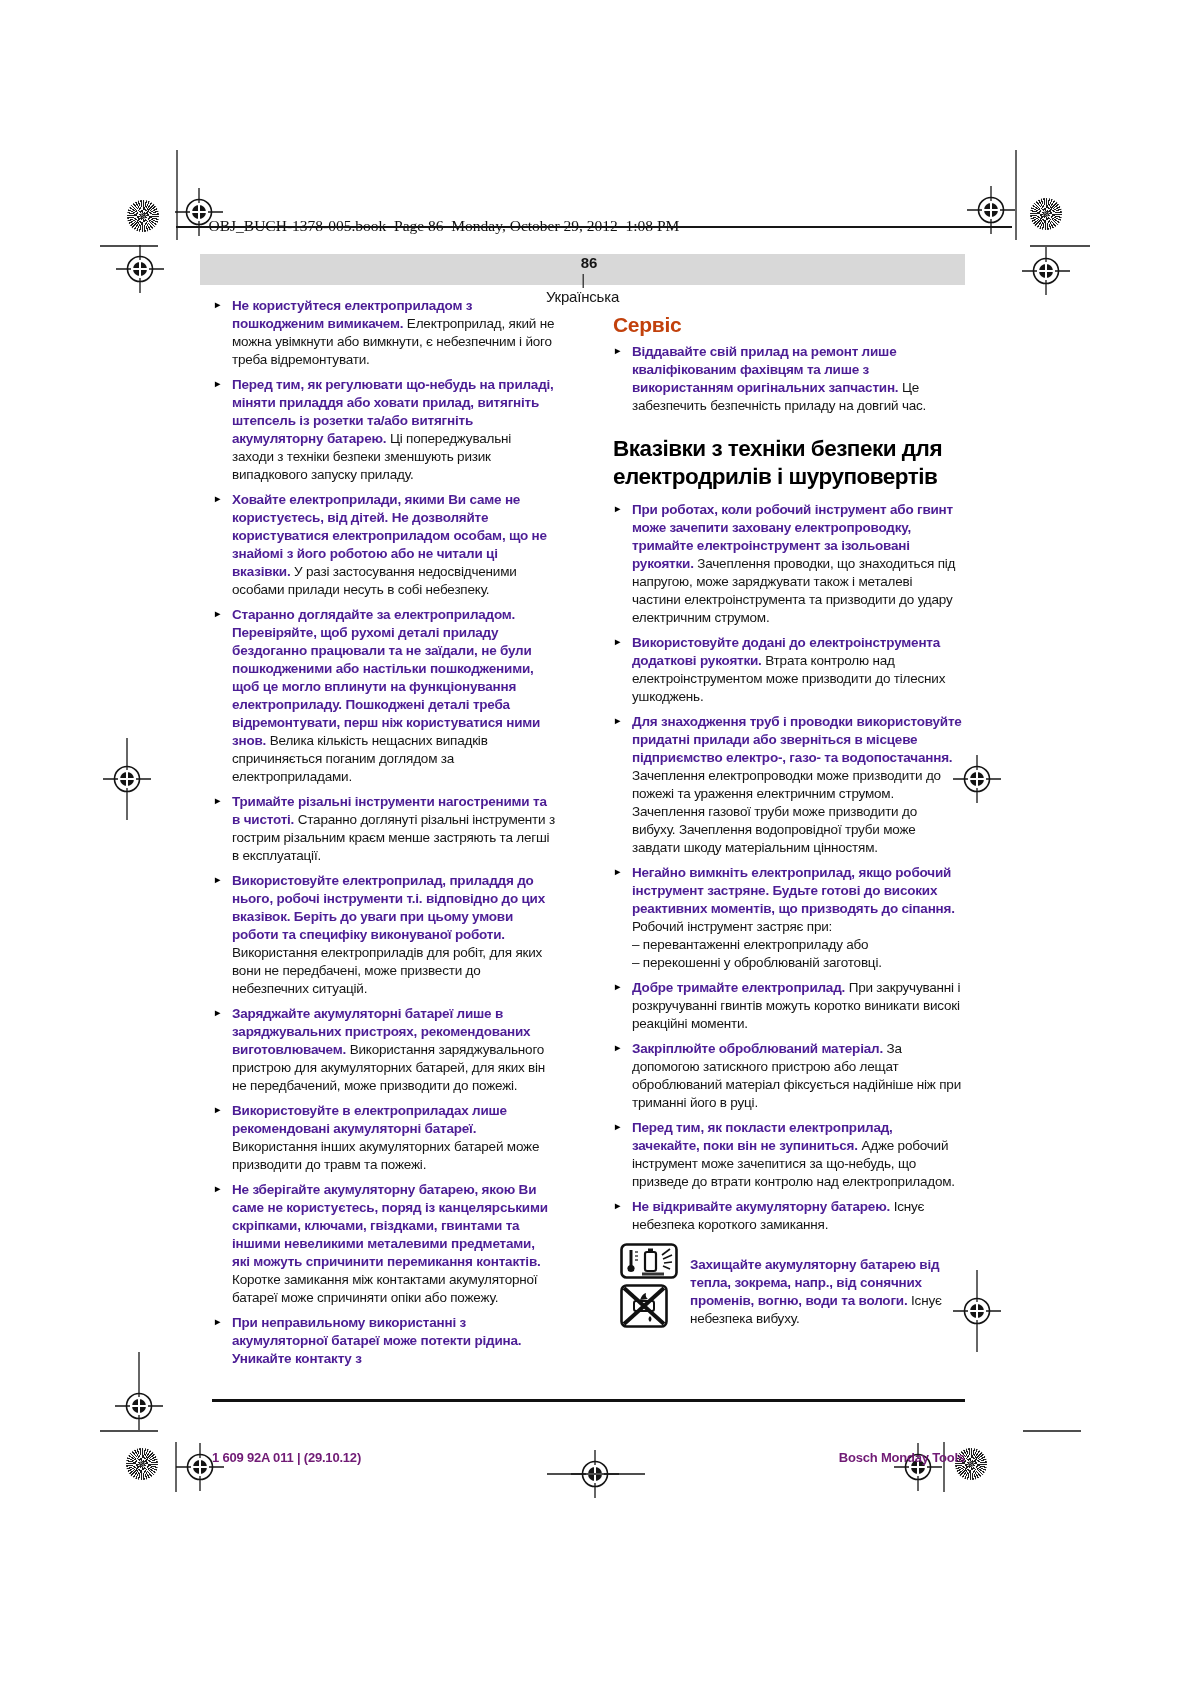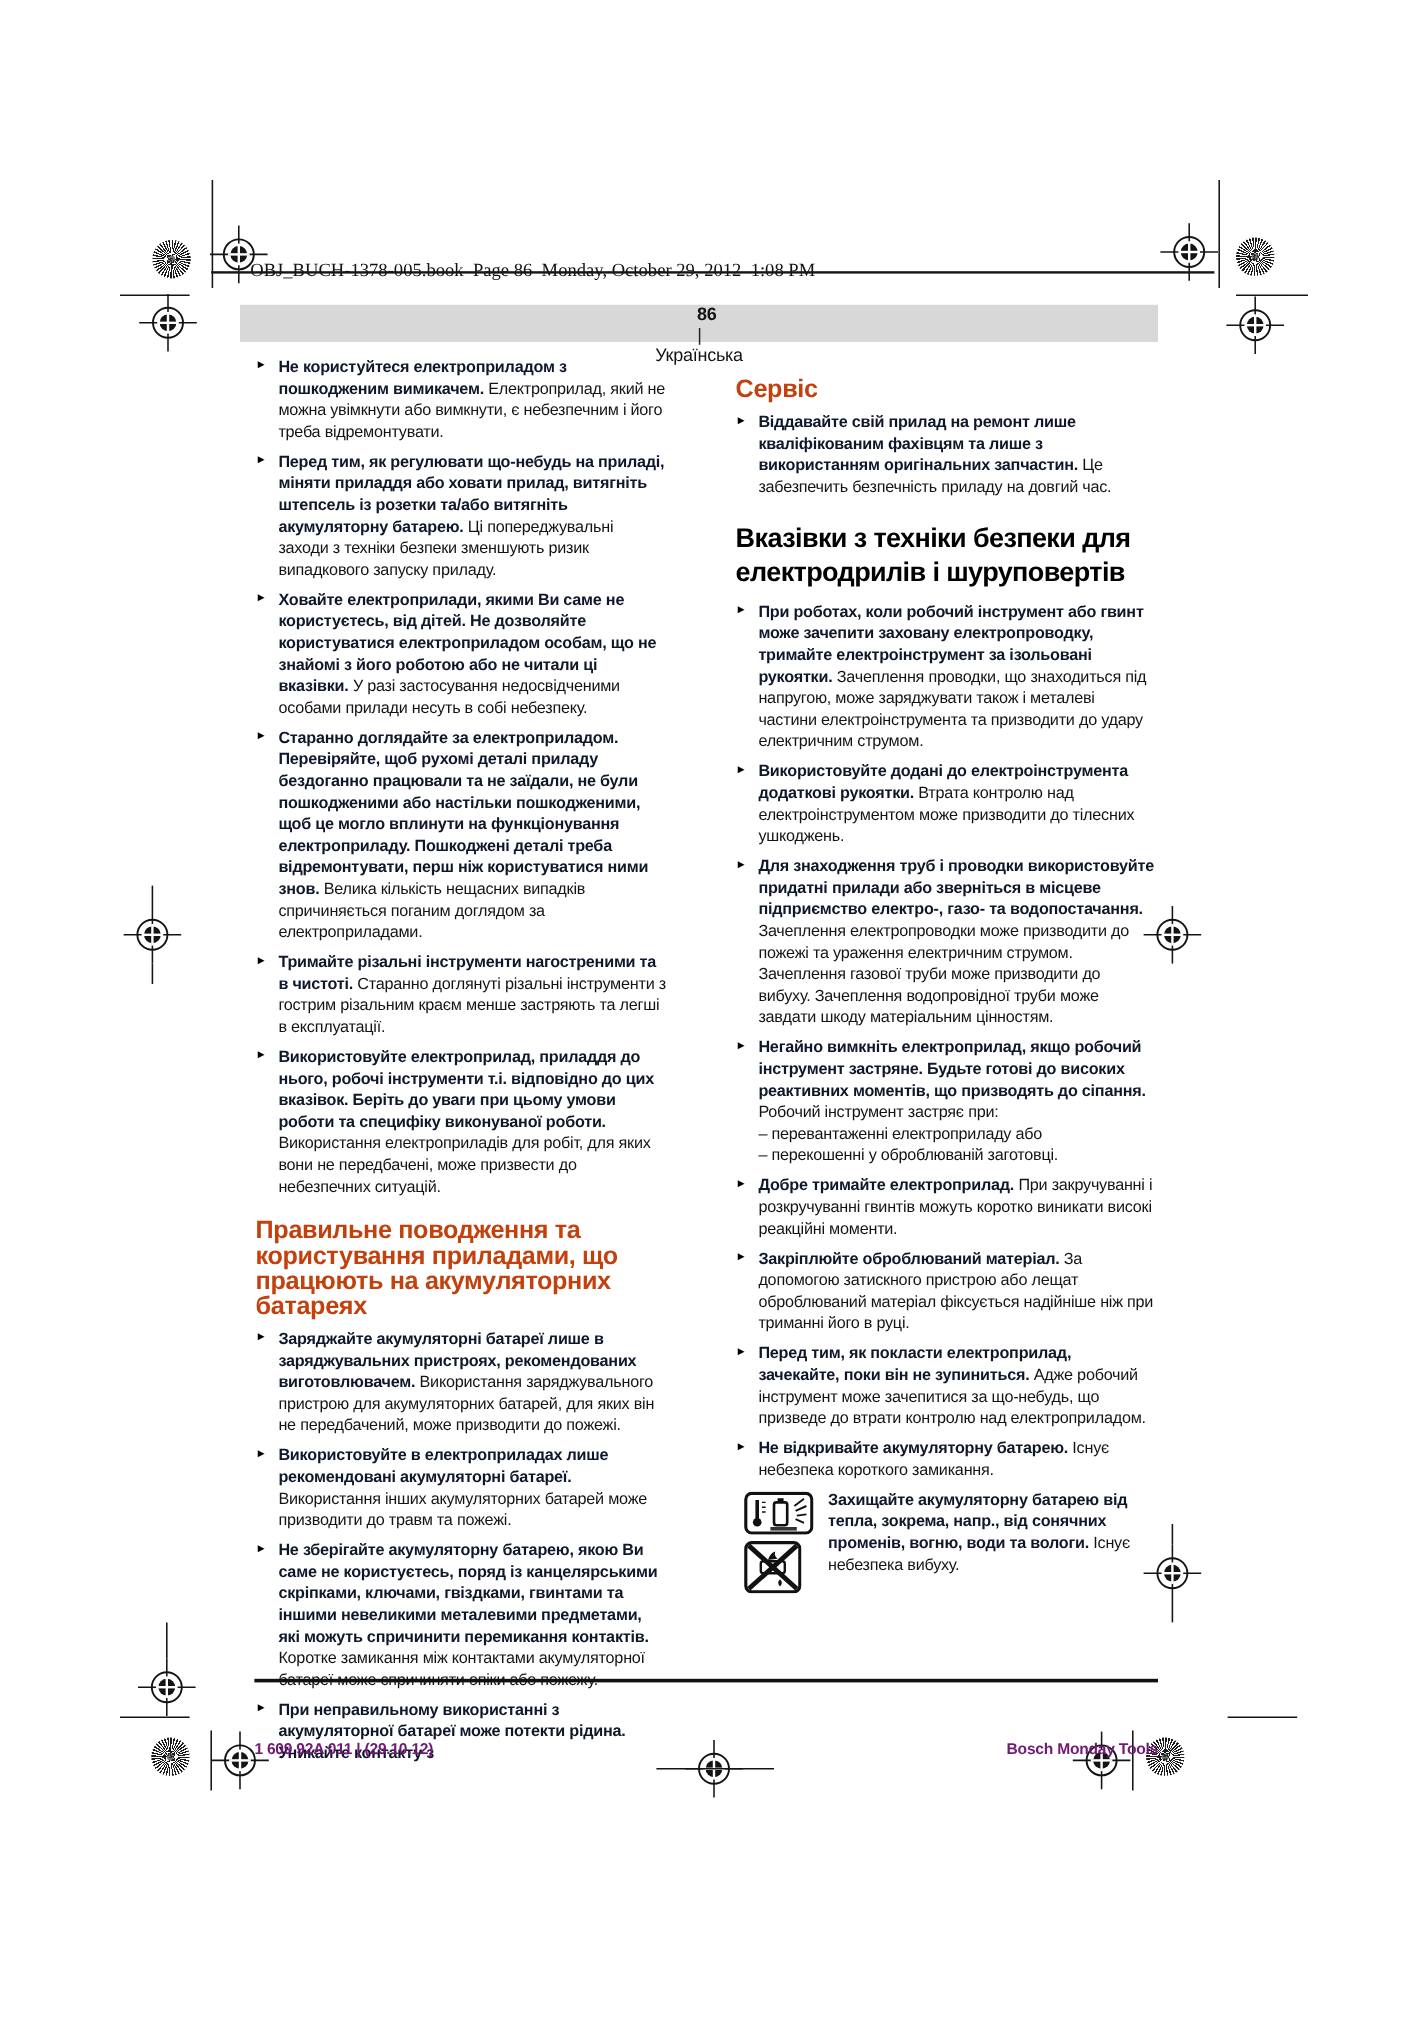--- a/index.html
+++ b/index.html
@@ -39,36 +39,36 @@
 
   
   .col{position:absolute;top:297px;font-size:13.5px;line-height:18px;letter-spacing:-0.2px;}
   .col-left{left:213px;width:342px;}
   .col-right{left:613px;width:350px;}
 
   .bullet{position:relative;padding-left:19px;margin:0 0 7px 0;}
   .bullet .marker{
     position:absolute;left:0;top:2.5px;font-size:9.5px;color:#000;line-height:1;
   }
-  .b{font-weight:bold;color:#0f172a;margin-top:48px;}
+  .b{font-weight:bold;color:#4c1d95;margin-top:48px;}
   .r{font-weight:normal;}
 
   h2.sec{
     font-size:21px;line-height:21px;letter-spacing:-0.3px;margin:17px 0 8px 0;
     font-weight:bold;color:#c2410c;
   }
   h1.main{
     font-size:22.5px;line-height:28px;letter-spacing:-0.5px;margin:20px 0 10px 0;
     font-weight:bold;color:#000;
   }
   .dash-list{margin:0;}
   .dash-list div{padding-left:11px;text-indent:-11px;}
 
   
-  .warn{display:flex;margin:2px 0 0 7px;}
+  .warn{display:flex;margin:2px 0 0 7px;align-items:flex-end;}
   .warn .icons{width:70px;flex:0 0 70px;display:flex;flex-direction:column;gap:5px;padding-top:2px;}
   .warn .wtext{flex:1;}
 
   
   .footer-rule{position:absolute;left:212px;top:1399px;width:753px;height:2.5px;background:#111;}
   .footer{
     position:absolute;left:212px;top:1450px;width:753px;
     display:flex;justify-content:space-between;
     font-size:13px;font-weight:bold;letter-spacing:-0.2px;color:#701a75;
   }
@@ -164,21 +164,20 @@
       <span class="marker">►</span>
       <span class="b">Тримайте різальні інструменти нагостреними та в чистоті.</span>
       <span class="r">Старанно доглянуті різальні інструменти з гострим різальним краєм менше застряють та легші в експлуатації.</span>
     </div>
     <div class="bullet">
       <span class="marker">►</span>
       <span class="b">Використовуйте електроприлад, приладдя до нього, робочі інструменти т.і. відповідно до цих вказівок. Беріть до уваги при цьому умови роботи та специфіку виконуваної роботи.</span>
       <span class="r">Використання електроприладів для робіт, для яких вони не передбачені, може призвести до небезпечних ситуацій.</span>
     </div>
 
-    <h2 class="sec">Правильне поводження та користування приладами, що працюють на акумуляторних батареях</h2>
 
     <div class="bullet">
       <span class="marker">►</span>
       <span class="b">Заряджайте акумуляторні батареї лише в заряджувальних пристроях, рекомендованих виготовлювачем.</span>
       <span class="r">Використання заряджувального пристрою для акумуляторних батарей, для яких він не передбачений, може призводити до пожежі.</span>
     </div>
     <div class="bullet">
       <span class="marker">►</span>
       <span class="b">Використовуйте в електроприладах лише рекомендовані акумуляторні батареї.</span>
       <span class="r">Використання інших акумуляторних батарей може призводити до травм та пожежі.</span>

